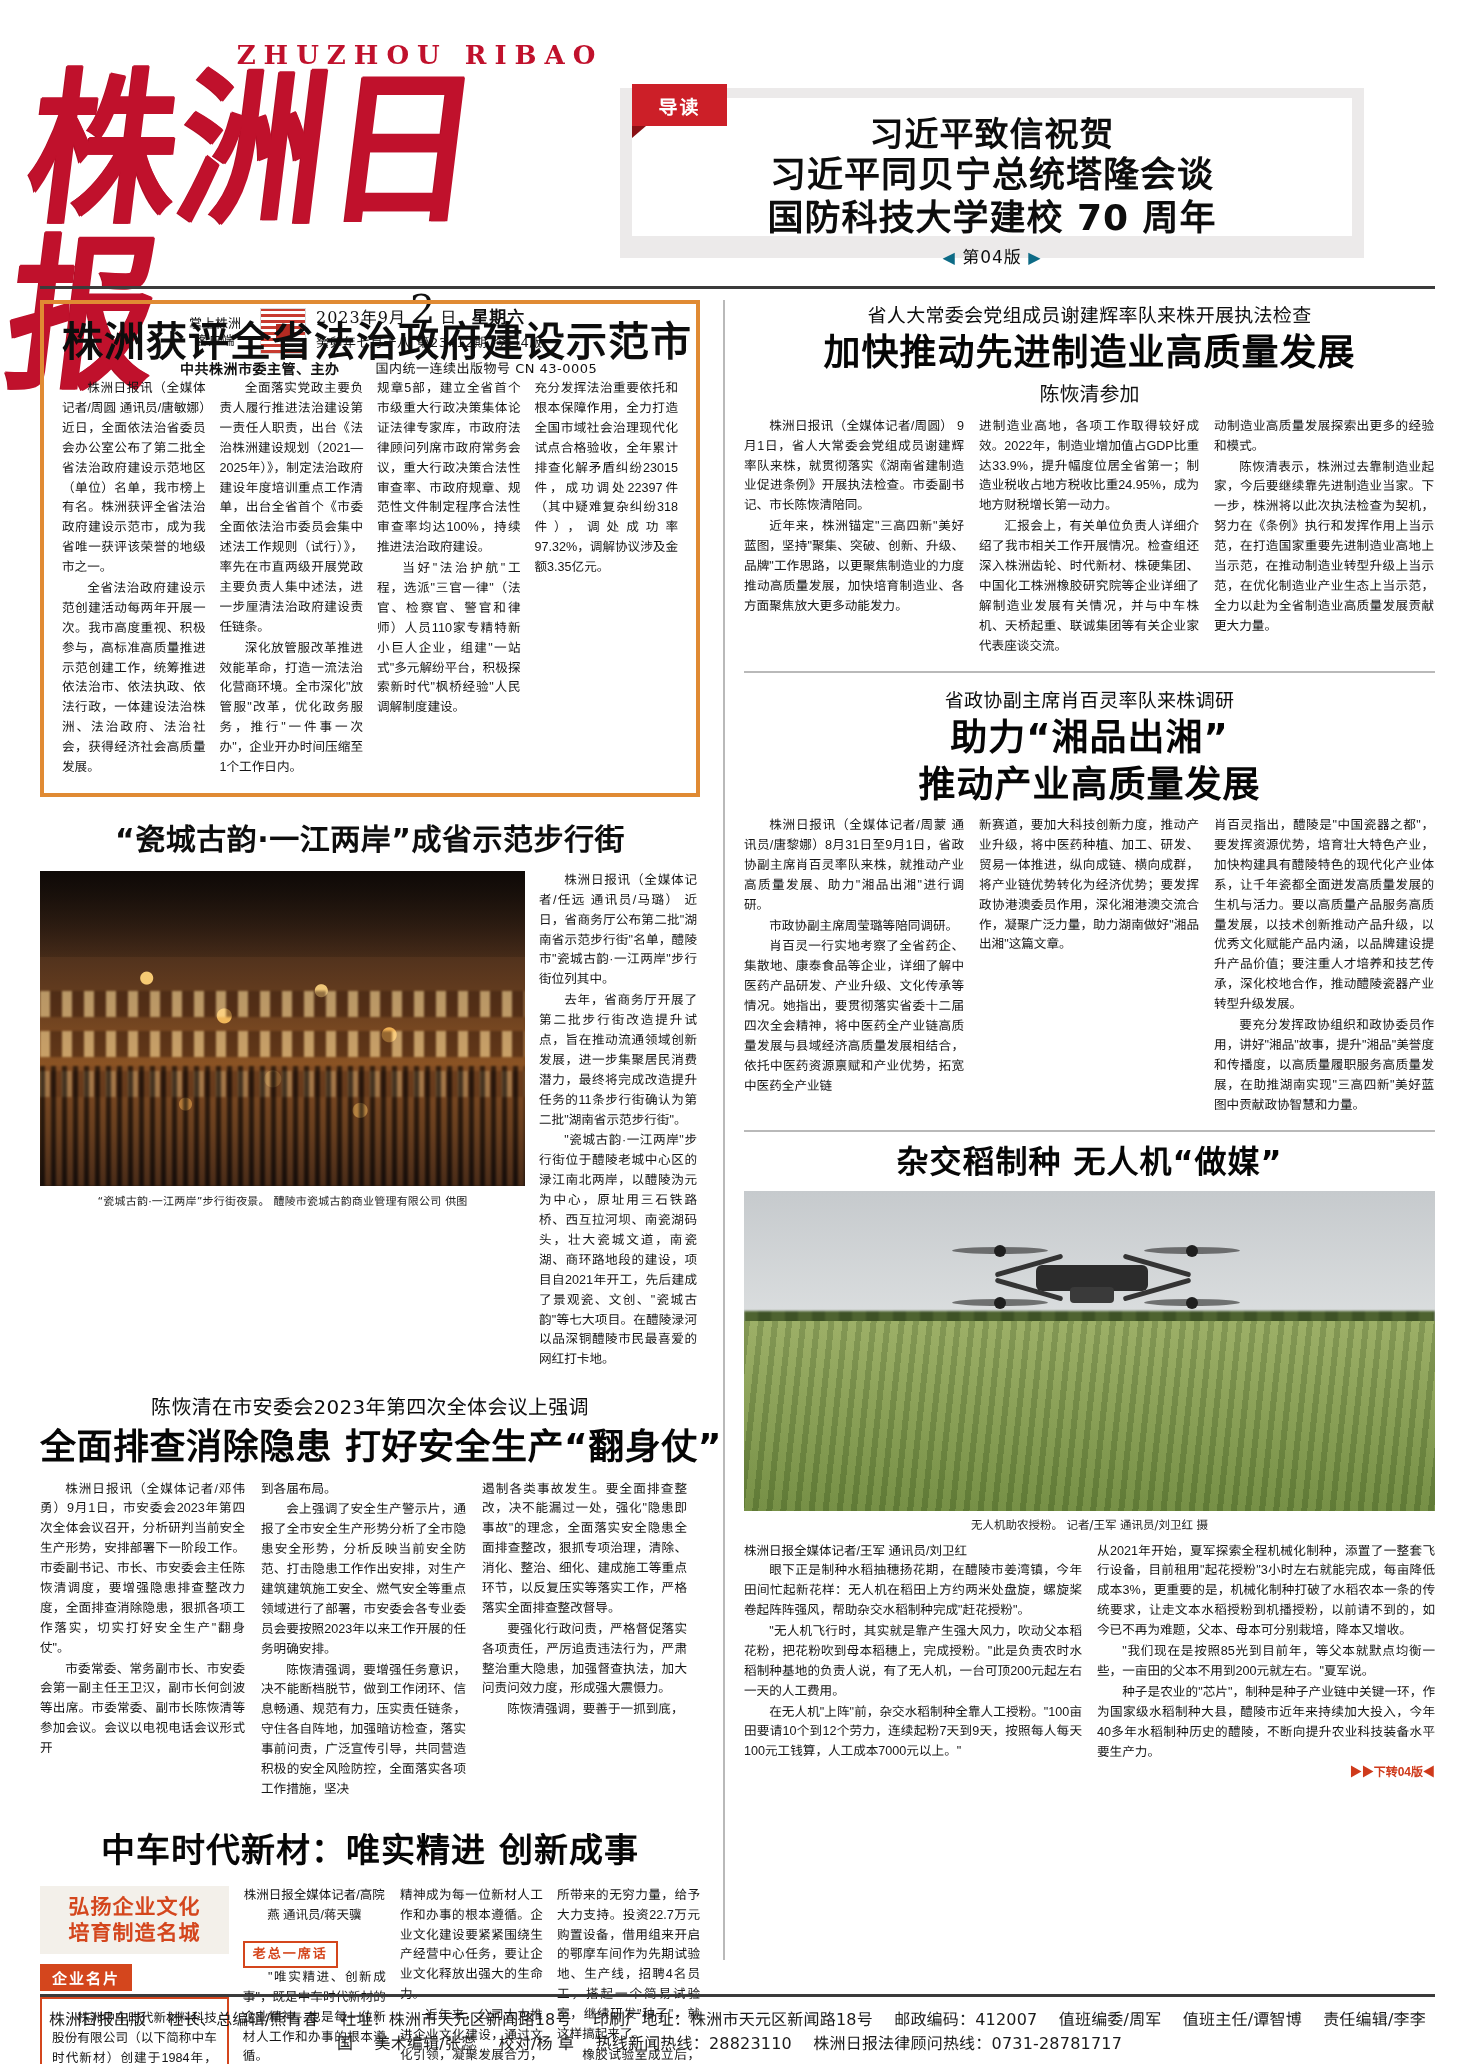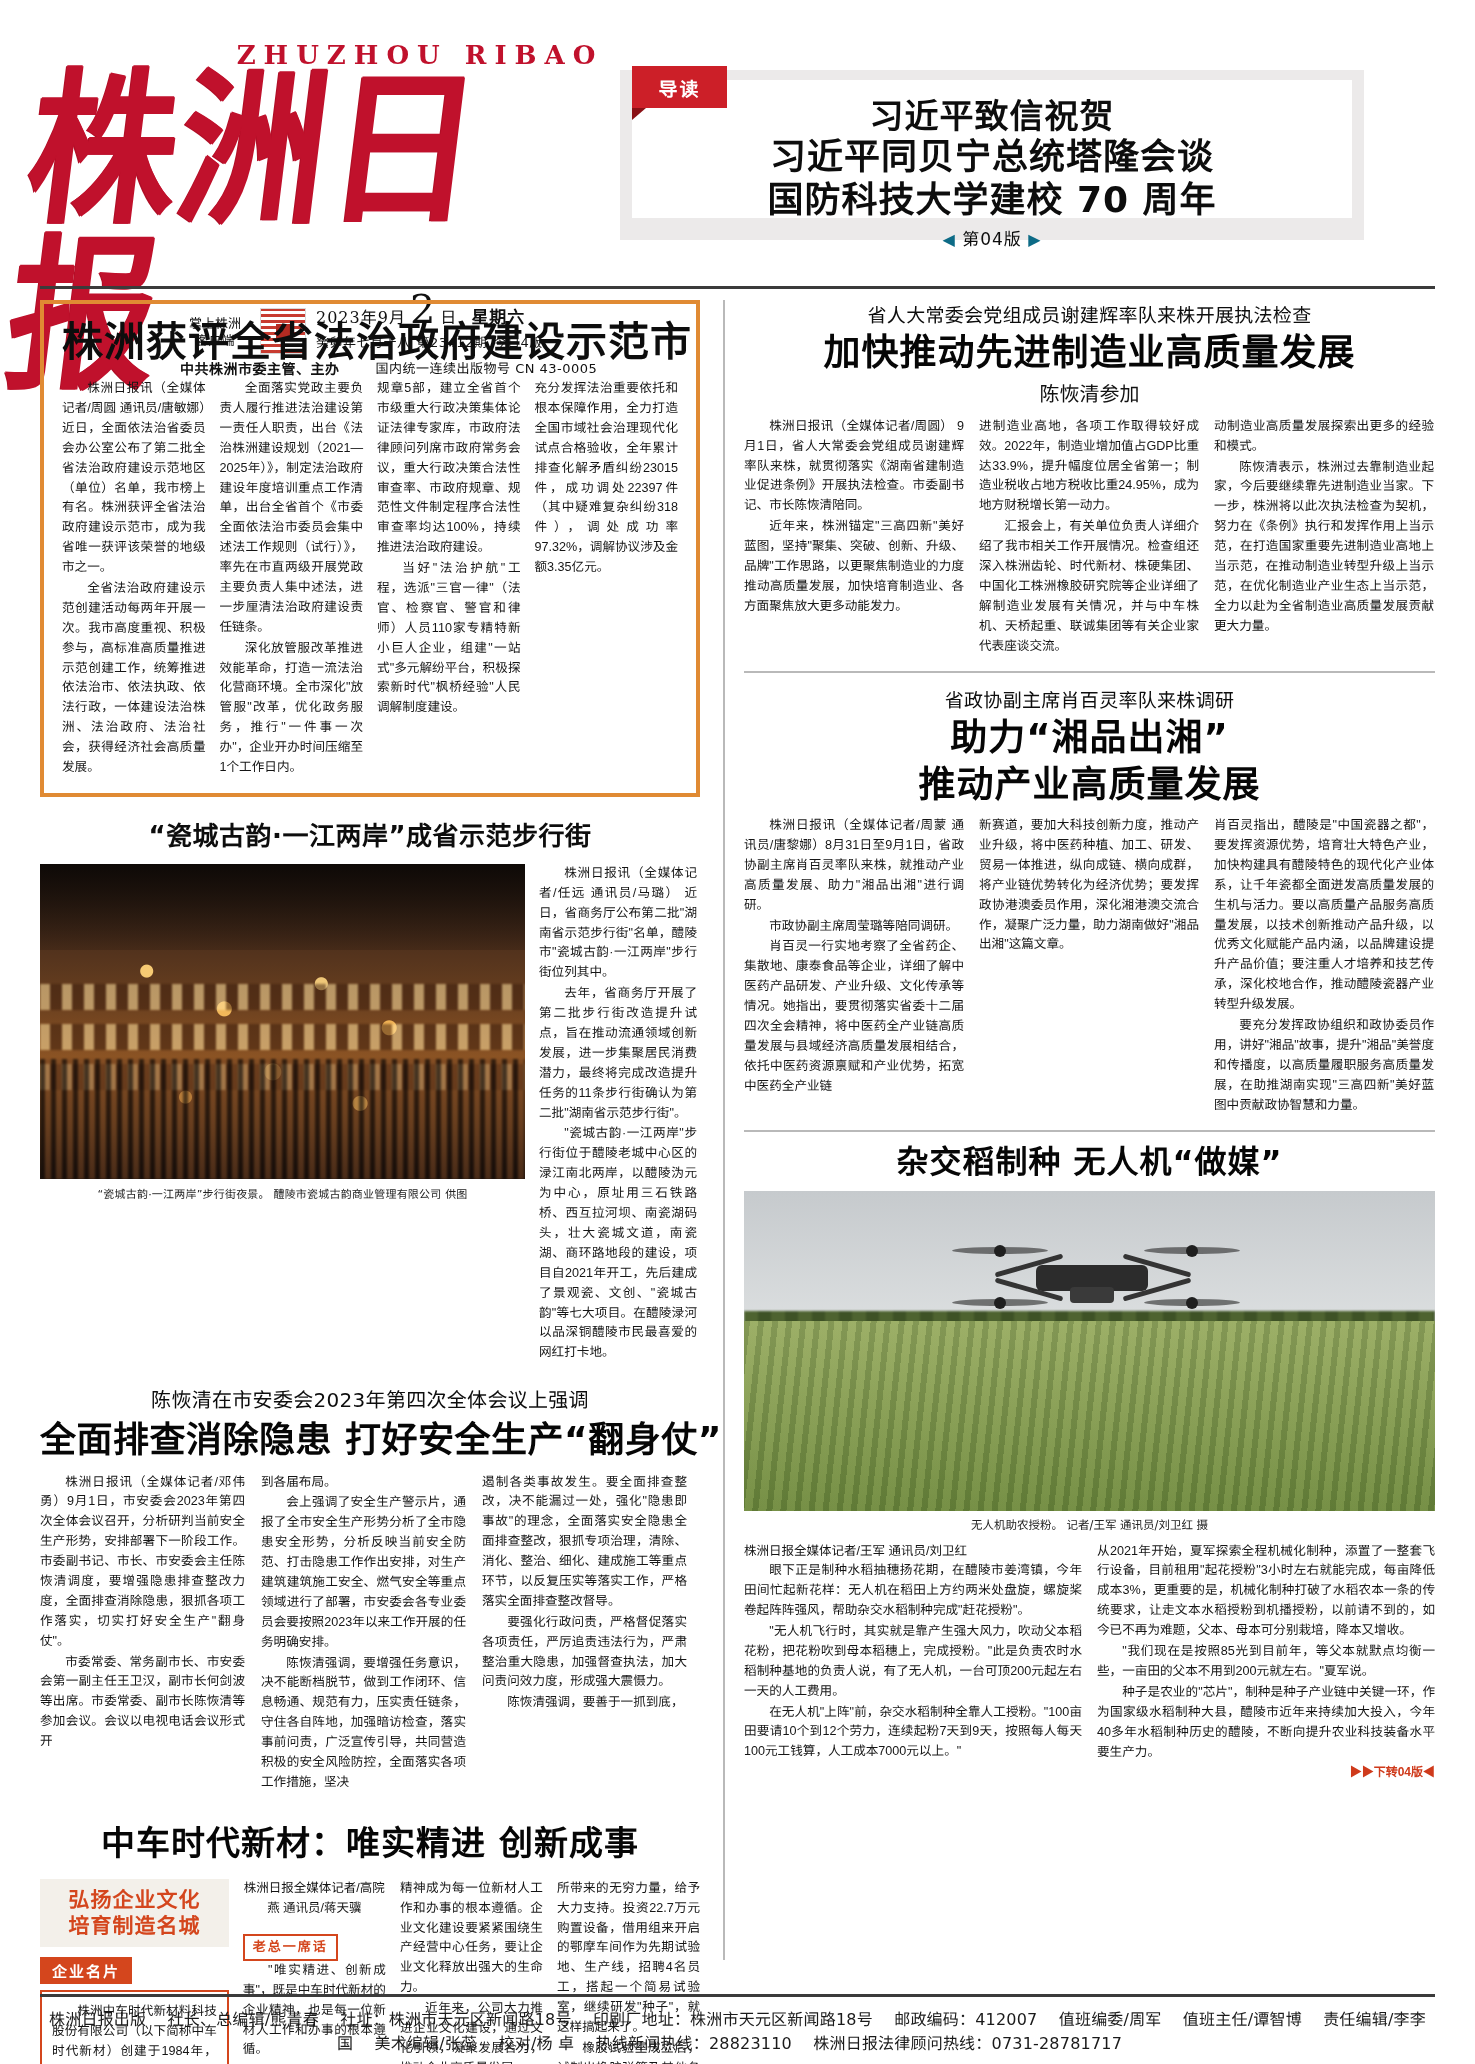--- a/index.html
+++ b/index.html
@@ -43,21 +43,21 @@
   .date-block { padding-bottom:2px; }
   .date-line1 { font-size:16px; letter-spacing:1px; display:flex; align-items:baseline; gap:4px;
     font-family:"DejaVu Serif","Liberation Serif",serif;}
   .date-line1 .bigday { font-size:40px; line-height:0.85; font-weight:400; }
   .date-line1 .weekday{ font-weight:700; margin-left:10px; font-size:17px;}
   .date-line2 { font-size:13px; margin-top:2px; letter-spacing:0.5px; display:flex; gap:6px;}
   .mh-publisher { margin-top:5px; font-size:14px; font-weight:700; display:flex; gap:36px; letter-spacing:0.5px;}
   .mh-publisher .cn { font-weight:400; font-size:13px;}
 
   
-  .guide { position:absolute; left:620px; top:70px; width:744px; height:170px; background:#eceaea; }
+  .guide { position:absolute; left:620px; top:88px; width:744px; height:170px; background:#eceaea; }
   .guide-inner { position:absolute; left:12px; top:10px; right:12px; bottom:22px; background:#fff; }
   .guide-tab {
     position:absolute; left:0px; top:-14px; width:95px; height:42px;
     background:#cc1f28; color:#fff; font-size:19px; font-weight:700;
     display:flex; align-items:center; justify-content:center; letter-spacing:2px;
   }
   .guide-tab::after{ content:""; position:absolute; left:0; top:42px; border-left:14px solid #8a1015; border-bottom:12px solid transparent;}
   .guide-lines { padding-top:16px; text-align:center; }
   .gl { font-weight:700; letter-spacing:1px; line-height:1.18; color:#0d0d0d; }
   .gl1 { font-size:36px; }
@@ -86,21 +86,21 @@
   
   .body {
     font-size:12.6px; line-height:1.58; color:#151515; text-align:justify;
     font-family:Liberation Sans, sans-serif;
   }
   .body p { text-indent:2em; margin-bottom:1px; }
   .body p.noind { text-indent:0; }
 
   
   .photo-head {
-    margin-top:18px; text-align:center; font-size:26px; font-weight:700;
+    margin-top:18px; text-align:center; font-size:30px; font-weight:700;
     letter-spacing:0.5px; color:#0d0d0d; white-space:nowrap;
   }
   .photo-wrap { margin-top:12px; display:flex; gap:14px; }
   .photo {
     width:485px; height:315px; position:relative; overflow:hidden;
     background:
       radial-gradient(circle at 22% 34%, rgba(255,210,120,.95) 0 6px, transparent 7px),
       radial-gradient(circle at 38% 46%, rgba(255,196,96,.9) 0 7px, transparent 8px),
       radial-gradient(circle at 58% 38%, rgba(255,214,130,.9) 0 6px, transparent 7px),
       radial-gradient(circle at 72% 52%, rgba(255,190,90,.9) 0 7px, transparent 8px),

